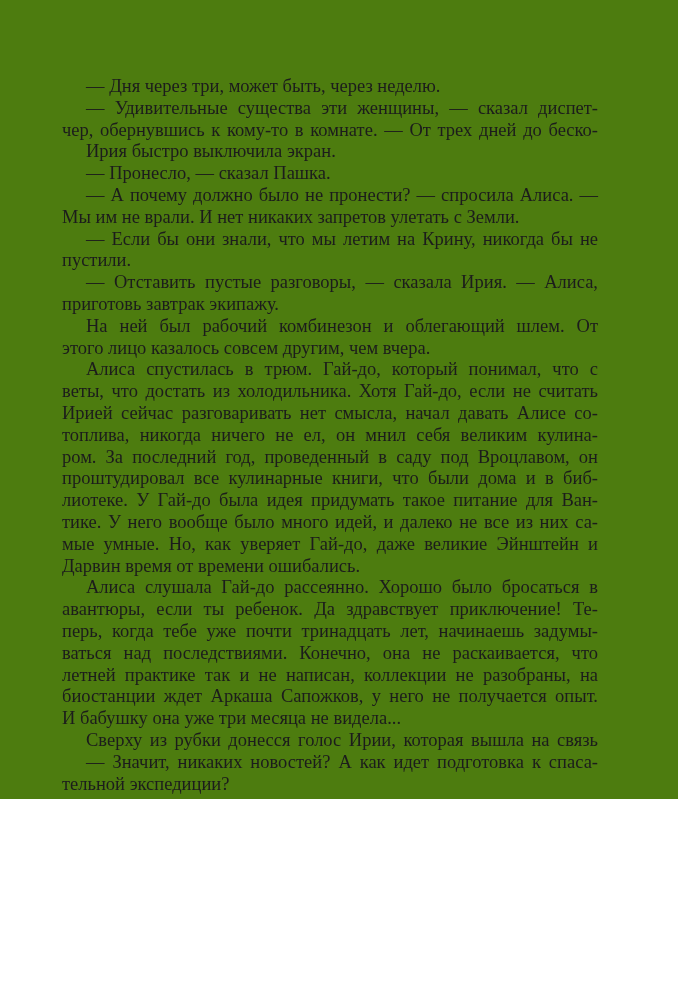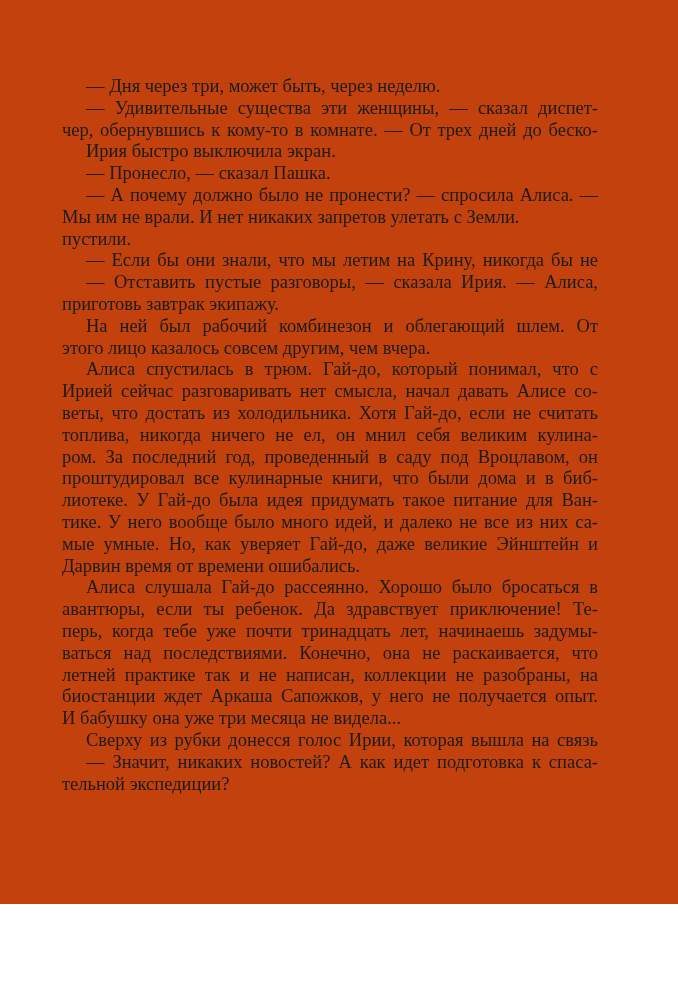--- a/index.html
+++ b/index.html
@@ -3,22 +3,22 @@
 <meta charset="utf-8">
 <style>
   html, body {
     margin: 0;
     padding: 0;
     background: #ffffff;
   }
   .page {
     position: relative;
     width: 678px;
-    height: 904px;
-    background: #c2410c;
+    height: 799px;
+    background: #4d7c0f;
     font-family: "Liberation Serif", "DejaVu Serif", serif;
     color: #1c1c1c;
     overflow: hidden;
   }
   .text-block {
     position: absolute;
     left: 62px;
     top: 76px;
     width: 536px;
     font-size: 18.5px;
@@ -66,35 +66,35 @@
         <div class="line first last">Ирия быстро выключила экран.</div>
       </div>
       <div class="paragraph">
         <div class="line first last">— Пронесло, — сказал Пашка.</div>
       </div>
       <div class="paragraph">
         <div class="line first">— А почему должно было не пронести? — спросила Алиса. —</div>
         <div class="line last">Мы им не врали. И нет никаких запретов улетать с Земли.</div>
       </div>
       <div class="paragraph">
+        <div class="line first">— Если бы они знали, что мы летим на Крину, никогда бы не</div>
         <div class="line last">пустили.</div>
-        <div class="line first">— Если бы они знали, что мы летим на Крину, никогда бы не</div>
       </div>
       <div class="paragraph">
         <div class="line first">— Отставить пустые разговоры, — сказала Ирия. — Алиса,</div>
         <div class="line last">приготовь завтрак экипажу.</div>
       </div>
       <div class="paragraph">
         <div class="line first">На ней был рабочий комбинезон и облегающий шлем. От</div>
         <div class="line last">этого лицо казалось совсем другим, чем вчера.</div>
       </div>
       <div class="paragraph">
         <div class="line first">Алиса спустилась в трюм. Гай-до, который понимал, что с</div>
+        <div class="line">веты, что достать из холодильника. Хотя Гай-до, если не считать</div>
         <div class="line">Ирией сейчас разговаривать нет смысла, начал давать Алисе со-</div>
-        <div class="line">веты, что достать из холодильника. Хотя Гай-до, если не считать</div>
         <div class="line">топлива, никогда ничего не ел, он мнил себя великим кулина-</div>
         <div class="line">ром. За последний год, проведенный в саду под Вроцлавом, он</div>
         <div class="line">проштудировал все кулинарные книги, что были дома и в биб-</div>
         <div class="line">лиотеке. У Гай-до была идея придумать такое питание для Ван-</div>
         <div class="line">тике. У него вообще было много идей, и далеко не все из них са-</div>
         <div class="line">мые умные. Но, как уверяет Гай-до, даже великие Эйнштейн и</div>
         <div class="line last">Дарвин время от времени ошибались.</div>
       </div>
       <div class="paragraph">
         <div class="line first">Алиса слушала Гай-до рассеянно. Хорошо было бросаться в</div>

